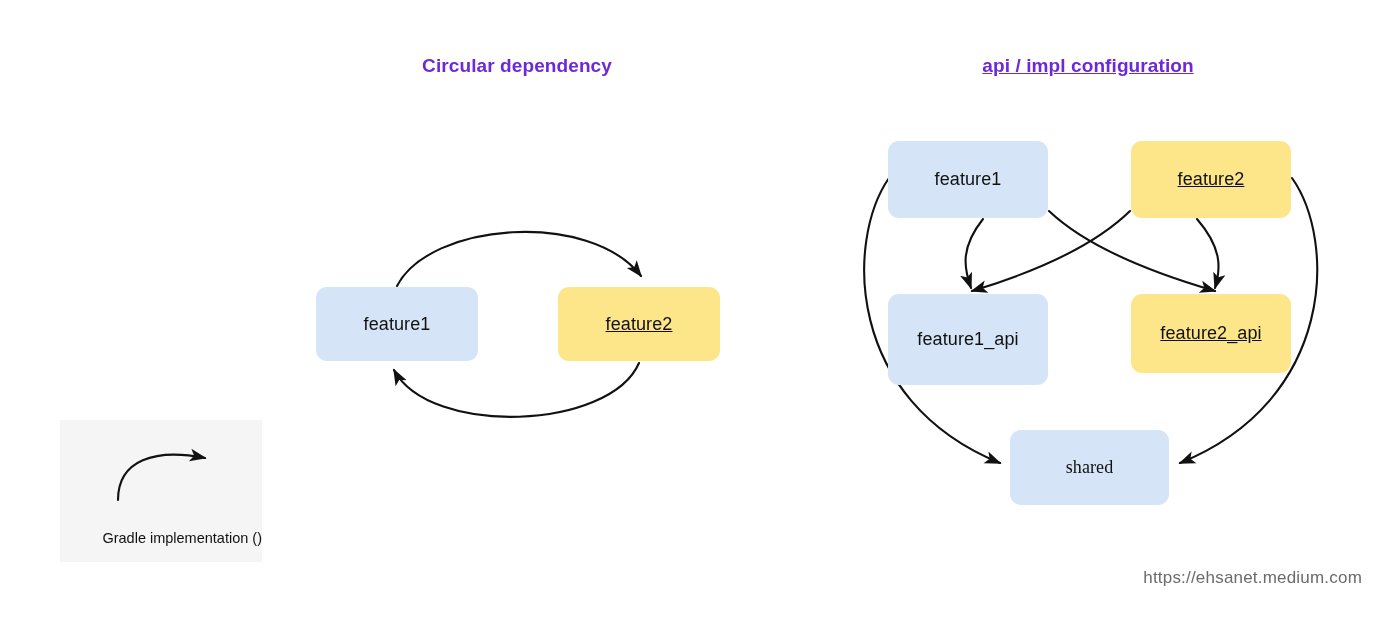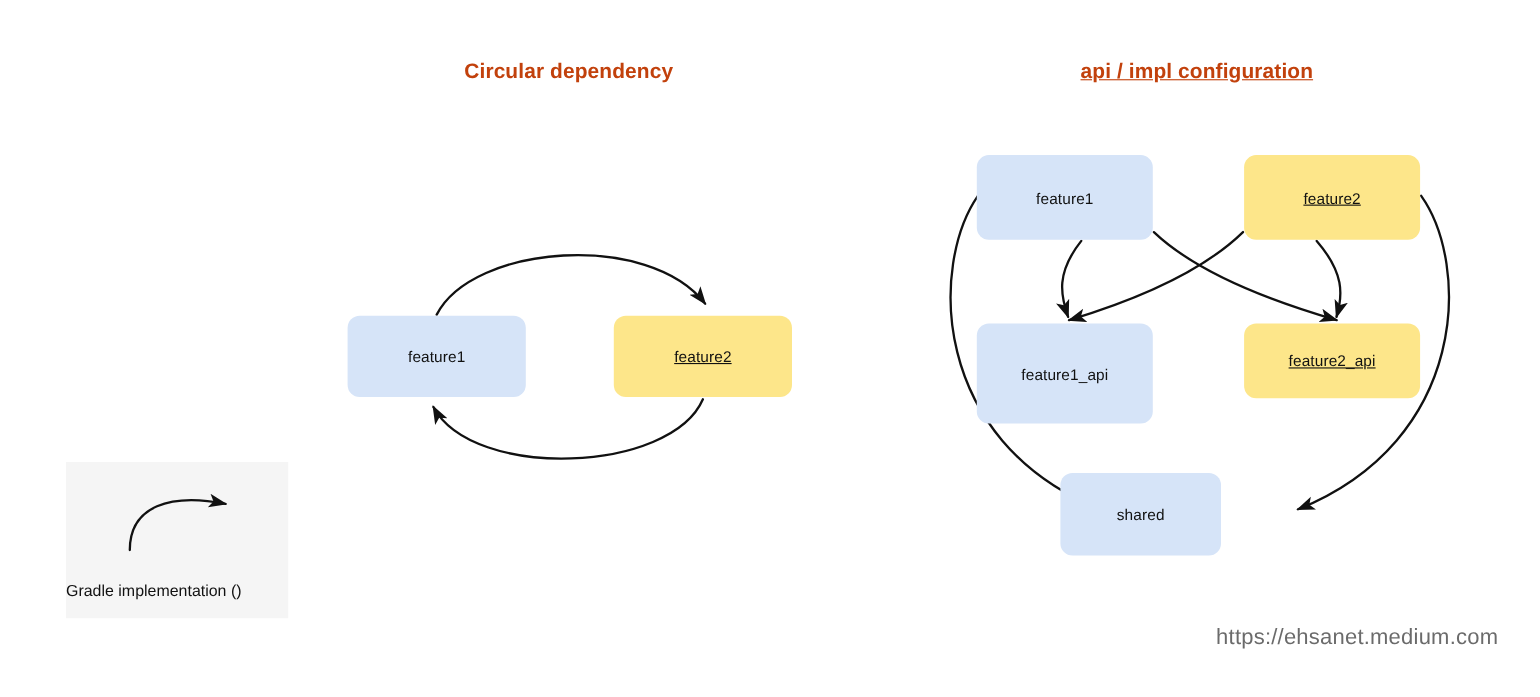--- a/index.html
+++ b/index.html
@@ -18,53 +18,53 @@
   #canvas {
     position: absolute;
     left: 0; top: 0;
     width: 1400px;
     height: 634px;
   }
   .panel-title {
     position: absolute;
     font-size: 19px;
     font-weight: bold;
-    color: #c2410c;
+    color: #6d28d9;
     text-align: center;
     letter-spacing: 0.1px;
     white-space: nowrap;
     transform: translateX(-50%);
   }
   #title-left  { left: 517px; top: 55px; }
   #title-right { left: 1088px; top: 55px; text-decoration: underline; }
 
   .node {
     position: absolute;
     border-radius: 11px;
     display: flex;
     align-items: center;
     justify-content: center;
-    font-size: 14px;
+    font-size: 18px;
     color: #111111;
     box-sizing: border-box;
     letter-spacing: 0.1px;
   }
   .node.blue   { background: #d6e4f8; }
   .node.yellow { background: #fde68a; text-decoration: underline; }
 
   
   #n-l-feature1 { left: 316px; top: 287px; width: 162px; height: 74px; }
   #n-l-feature2 { left: 558px; top: 287px; width: 162px; height: 74px; }
 
   
   #n-r-feature1     { left: 888px;  top: 141px; width: 160px; height: 77px; }
   #n-r-feature2     { left: 1131px; top: 141px; width: 160px; height: 77px; }
   #n-r-feature1-api { left: 888px;  top: 294px; width: 160px; height: 91px; }
-  #n-r-feature2-api { left: 1131px; top: 294px; width: 160px; height: 68px; }
-  #n-r-shared       { left: 964px; top: 430px; width: 146px; height: 75px; }
+  #n-r-feature2-api { left: 1131px; top: 294px; width: 160px; height: 79px; }
+  #n-r-shared       { left: 1010px; top: 430px; width: 159px; height: 75px; font-family: Liberation Serif, serif; }
 
   
   #legend {
     position: absolute;
     left: 60px;
     top: 420px;
     width: 202px;
     height: 142px;
     background: #f5f5f5;
     box-sizing: border-box;
@@ -73,31 +73,31 @@
     position: absolute;
     left: 0; top: 0;
     width: 202px;
     height: 142px;
   }
   #legend-caption {
     position: absolute;
     left: 0;
     right: 0;
     bottom: 16px;
-    text-align: left;
+    text-align: right;
     font-size: 14.5px;
     color: #111111;
     white-space: nowrap;
   }
 
   #watermark {
     position: absolute;
     right: 38px;
     top: 568px;
-    font-size: 20px;
+    font-size: 17px;
     color: #6b6b6b;
     letter-spacing: 0.2px;
     white-space: nowrap;
   }
 </style>
 </head>
 <body>
 
 <svg id="canvas" viewBox="0 0 1400 634" xmlns="http://www.w3.org/2000/svg">
   <defs>

